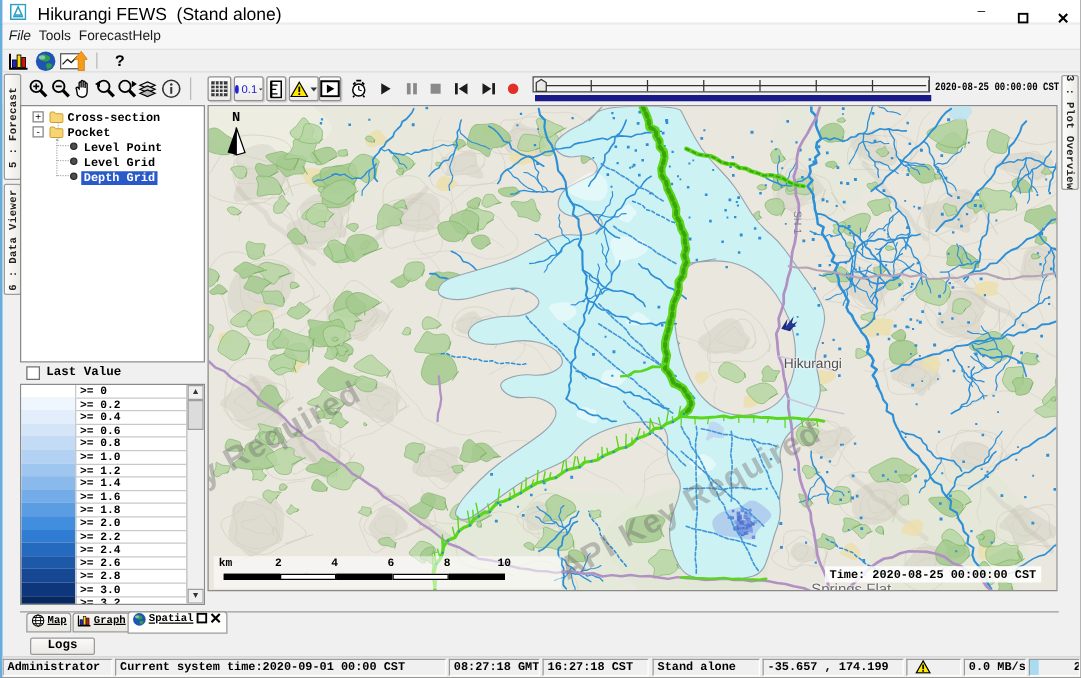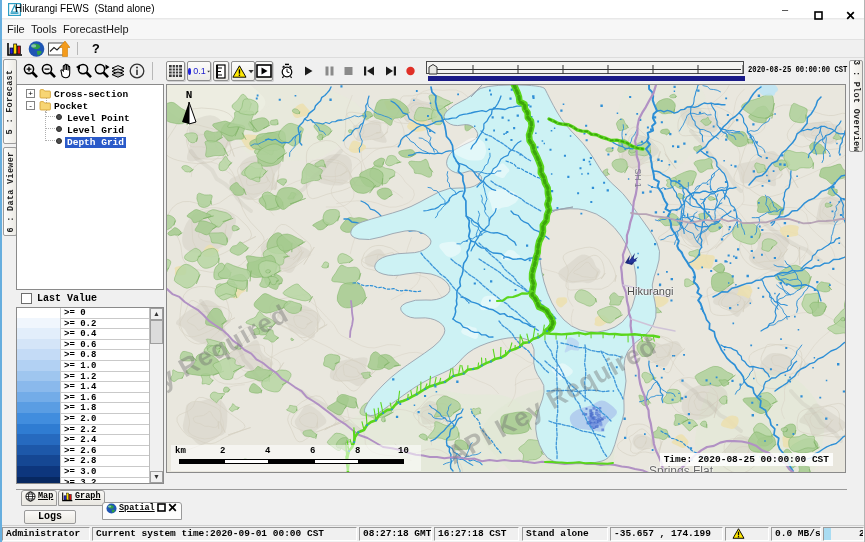--- a/index.html
+++ b/index.html
@@ -10,21 +10,21 @@
     font-family:"Liberation Sans", sans-serif;
     border-left:2px solid #66aede;
     border-right:1px solid #b4b4b4;
     cursor:default;
   }
   .mono { font-family:"Liberation Mono", monospace; font-weight:bold; }
 
   
   #titlebar { position:absolute; left:0; top:0; width:100%; height:19px; background:#ffffff; border-bottom:1px solid #e8e8e8; }
   #titlebar .ic { position:absolute; left:6px; top:3px; }
-  #title-text { position:absolute; left:13px; top:3px; font-size:10px; color:#000; }
+  #title-text { position:absolute; left:28px; top:3px; font-size:14px; color:#000; }
   .winbtn { position:absolute; top:0; width:30px; height:19px; text-align:center; line-height:18px; font-size:11px; color:#222; }
   .winbtn svg { vertical-align:middle; }
 
   
   #menubar { position:absolute; left:0; top:20px; width:100%; height:19px; background:#f7f7f7; }
   .menu-item { position:absolute; top:3px; height:16px; font-size:11px; color:#1a1a1a; }
 
   
   #toolbar1 { position:absolute; left:0; top:39px; width:100%; height:18px; background:#f0f0f0; border-top:1px solid #e2e2e2; }
   #toolbar2 { position:absolute; left:0; top:57px; width:100%; height:26px; background:#f0f0f0; border-top:1px solid #dcdcdc; }
@@ -69,28 +69,28 @@
 
   
   #map-panel { position:absolute; left:164px; top:84px; width:680px; height:389px; border:1px solid #8a8a8a; background:#e9e7de; overflow:hidden; }
   #map-panel svg.mapsvg { position:absolute; left:0; top:0; }
   .map-overlay-label { position:absolute; color:#4f4f4f; font-size:11px; text-shadow:0 0 2px #fff,0 0 2px #fff,0 0 1px #fff; }
   #map-watermark1, #map-watermark2 { position:absolute; font-size:26px; font-weight:bold; color:#6f6f6f; opacity:0.40; transform:rotate(-29deg); white-space:nowrap; letter-spacing:1px; }
   #sh1-label { position:absolute; color:#7c7c8a; font-size:8.5px; transform:rotate(90deg); white-space:nowrap; }
   #north { position:absolute; left:10px; top:4px; width:24px; text-align:center; }
   #north .nlet { font-family:"Liberation Mono",monospace; font-weight:bold; font-size:11px; color:#000; }
   #time-annotation { position:absolute; right:12px; top:368px; background:rgba(255,255,255,0.85); font-family:"Liberation Mono",monospace; font-weight:bold; font-size:9.5px; color:#000; padding:1px 4px; }
-  #scalebar { position:absolute; left:4px; top:360px; width:250px; height:26px; background:rgba(255,255,255,0.55); }
+  #scalebar { position:absolute; left:4px; top:360px; width:278px; height:26px; background:rgba(255,255,255,0.55); }
   #scalebar .num { position:absolute; top:1px; font-family:"Liberation Mono",monospace; font-weight:bold; font-size:9px; color:#000; }
   #scalebar .seg { position:absolute; top:14px; height:5px; border:1px solid #000; }
 
   
   #content-bottom-line { position:absolute; left:14px; top:489px; width:831px; height:1px; background:#9a9a9a; }
   .btab { position:absolute; display:flex; align-items:flex-start; gap:2px; border:1px solid #9a9a9a; border-bottom:1px solid #9a9a9a; background:linear-gradient(#f8f7f4,#e9e7e1); border-radius:3px 3px 0 0; padding:0 3px; font-family:"Liberation Mono",monospace; font-weight:bold; font-size:8.5px; color:#000;text-decoration:underline; }
-  .btab.active { background:#fdfdfc; z-index:2;margin-top:13px; }
+  .btab.active { background:#fdfdfc; z-index:2; }
   #logs-btn { position:absolute; left:22px; top:510px; width:52px; height:14px; border:1px solid #9a9a9a; border-radius:2px; background:linear-gradient(#fbfaf8,#ebe9e3); font-family:"Liberation Mono",monospace; font-weight:bold; font-size:10px; color:#000; text-align:center; line-height:12px; }
 
   
   #statusbar { position:absolute; left:0; top:525px; width:100%; height:17px; background:#f0f0f0; border-top:1px solid #d0d0d0; }
   .scell { position:absolute; top:1px; height:14px; border:1px solid; border-color:#9a9a9a #fff #fff #9a9a9a; background:#f0f0f0; font-family:"Liberation Mono",monospace; font-weight:bold; font-size:9.5px; color:#000; line-height:12px; padding-left:3px; overflow:hidden; white-space:nowrap; }
   #memory-gauge { position:absolute; left:0; top:0; bottom:0; width:7px; background:#a9dcf2; }
   .ic { display:inline-flex; }
 </style>
 </head>
 <body>
@@ -110,21 +110,21 @@
     <div class="winbtn" style="left:768px;">–</div>
     <div class="winbtn" style="left:801px; padding-top:5px;"><svg width="9" height="9" viewBox="0 0 9 9">
           <rect x="1" y="1" width="7" height="7" fill="none" stroke="#000" stroke-width="1.6"></rect>
         </svg></div>
     <div class="winbtn" style="left:833px; padding-top:5px;"><svg width="9" height="9" viewBox="0 0 9 9">
           <path d="M1.2 1.2 L7.8 7.8 M7.8 1.2 L1.2 7.8" stroke="#000" stroke-width="1.7"></path>
         </svg></div>
   </div>
 
   <div id="menubar">
-    <div class="menu-item" style="left:5px;">File</div>
+    <div class="menu-item" style="left:5px;font-style:italic;">File</div>
     <div class="menu-item" style="left:29px;">Tools</div>
     <div class="menu-item" style="left:61px;">Forecast</div>
     <div class="menu-item" style="left:104px;">Help</div>
   </div>
 
   <div id="toolbar1">
     <span class="tbico" style="left:5px;">
         <svg width="16" height="16" viewBox="0 0 16 16">
           <path d="M1 2 L1 14 L15 14" stroke="#000" stroke-width="1.6" fill="none"></path>
           <rect x="3" y="7" width="3" height="6" fill="#2222dd" stroke="#000" stroke-width="0.7"></rect>

